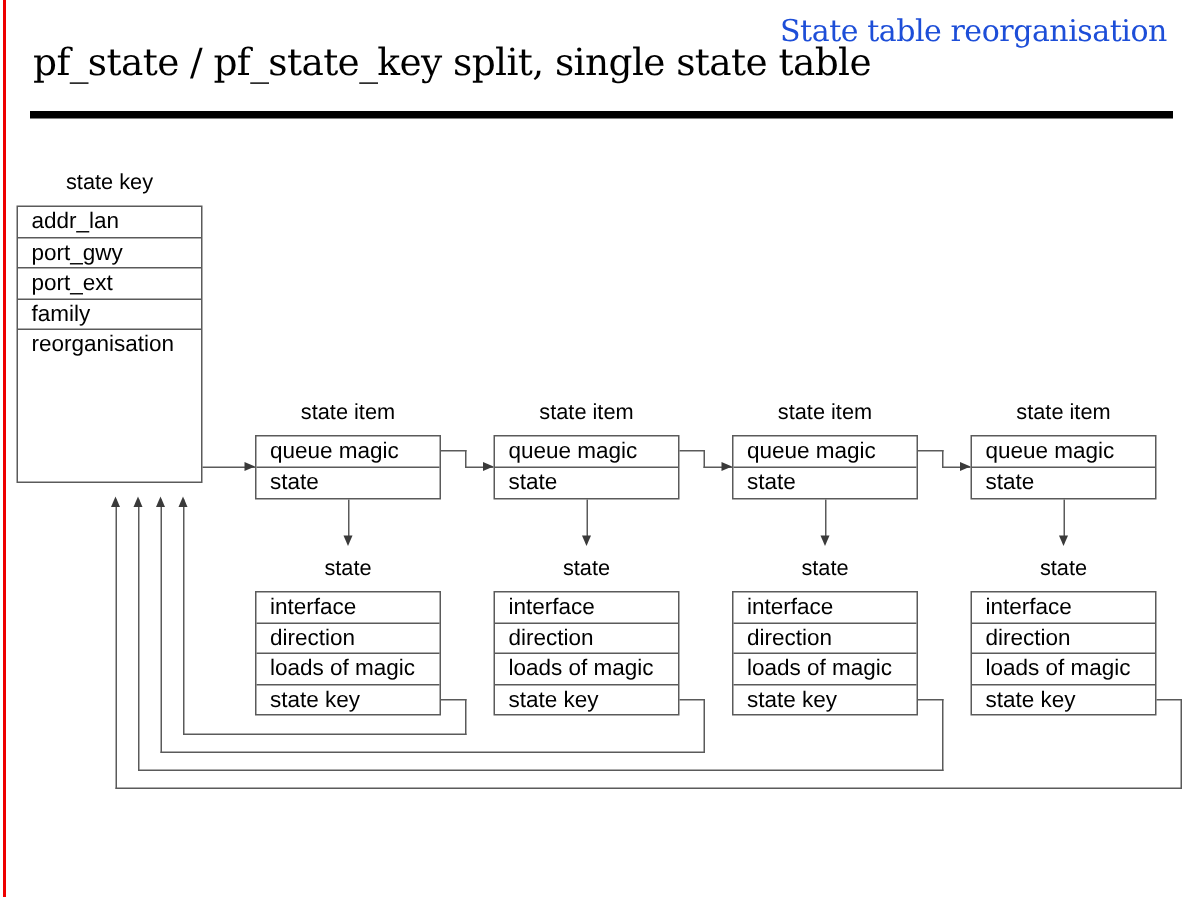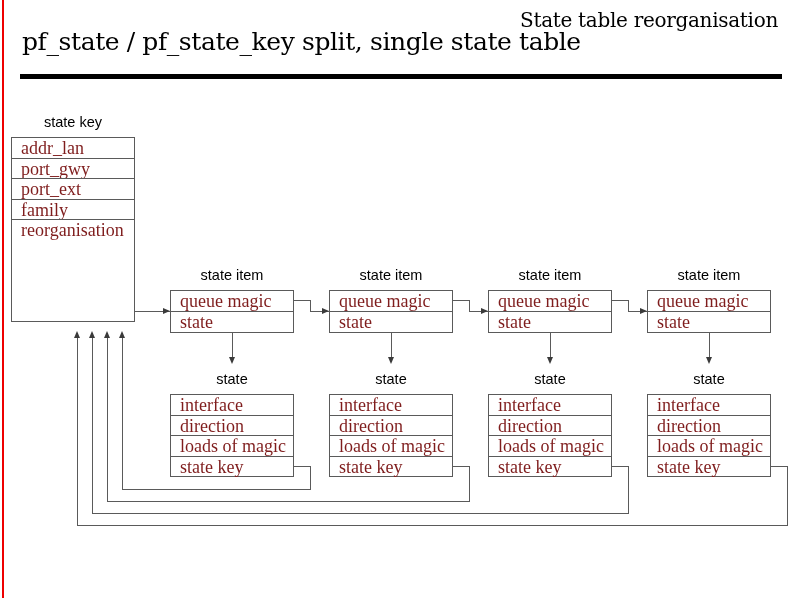--- a/index.html
+++ b/index.html
@@ -24,21 +24,21 @@
     height: 598px;
     background: #ee0000;
   }
   
   #subtitle {
     position: absolute;
     right: 20px;
     top: 8px;
     font-family: "DejaVu Serif", serif;
     font-size: 20px;
-    color: #000000;
+    color: #1d4ed8;
     white-space: nowrap;
     letter-spacing: -0.3px;
   }
   #maintitle {
     position: absolute;
     left: 22px;
     top: 27px;
     font-family: "DejaVu Serif", serif;
     font-size: 25px;
     color: #000000;
@@ -55,30 +55,29 @@
   }
 
   
   .box {
     position: absolute;
     border: 1px solid #5a5a5a;
     background: #ffffff;
     box-sizing: border-box;
   }
   .row {
-    font-size: 18px;
-    color: #7f1d1d;
+    font-size: 15px;
+    color: #000000;
     line-height: 20px;
     height: 20.5px;
     padding-left: 9px;
     box-sizing: border-box;
     border-bottom: 1px solid #5a5a5a;
     white-space: nowrap;
     overflow: hidden;
-    font-family: Liberation Serif, serif;
   }
   .row:last-child { border-bottom: none; }
 
   .caption {
     position: absolute;
     font-size: 14.5px;
     color: #000000;
     text-align: center;
     white-space: nowrap;
   }

